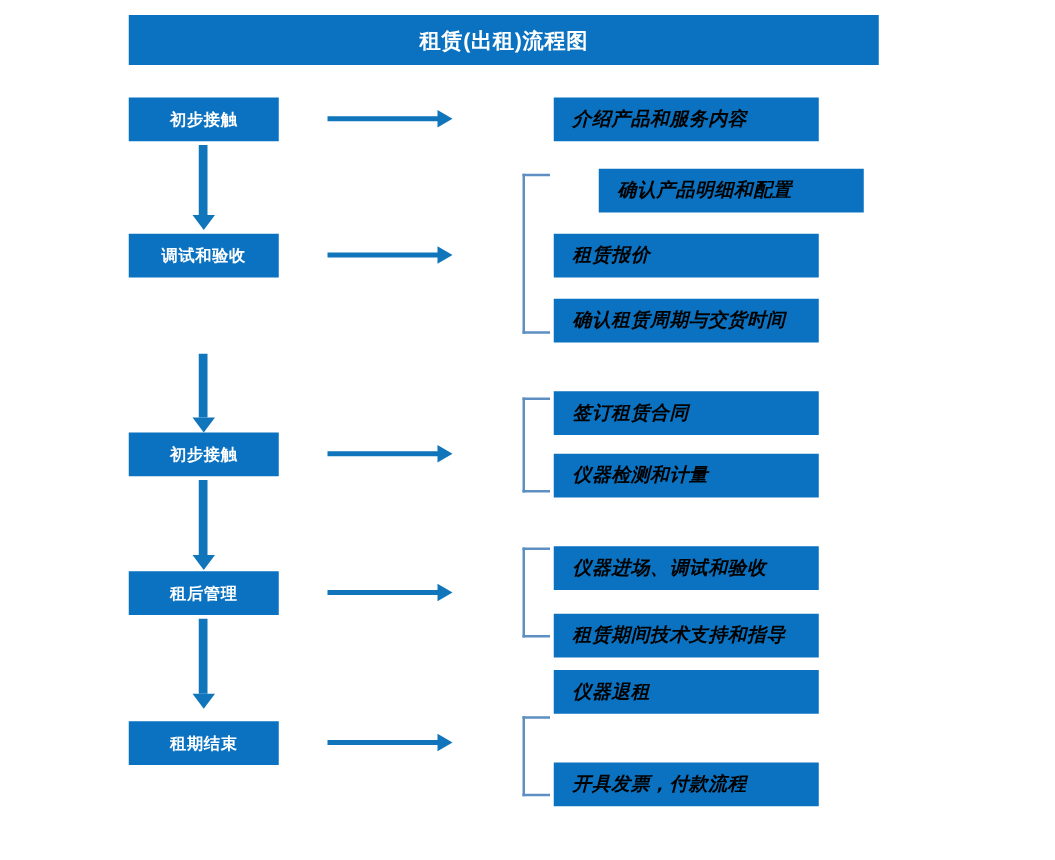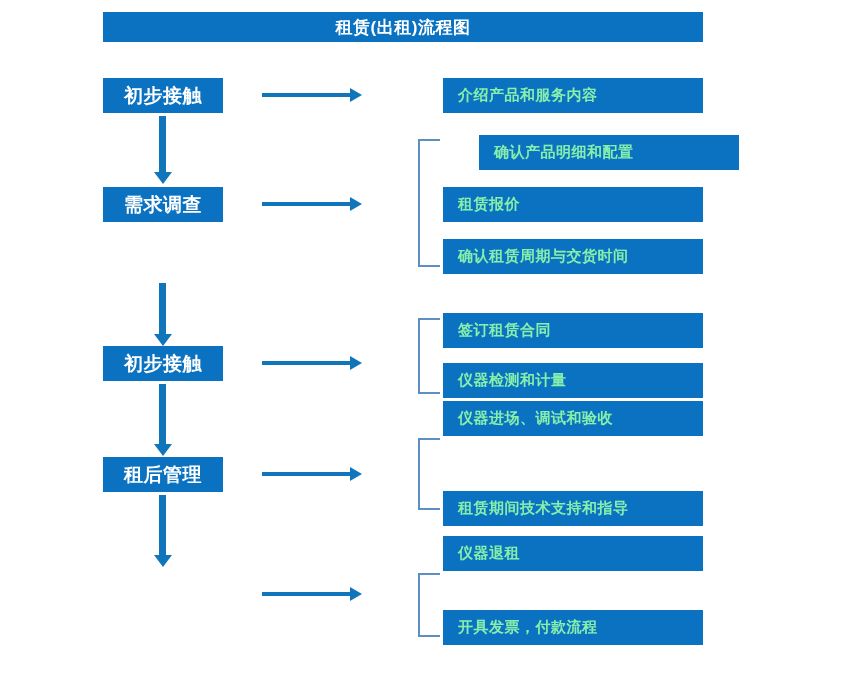--- a/index.html
+++ b/index.html
@@ -22,21 +22,21 @@
     width: 844px;
     height: 688px;
   }
 
   
   .title-bar {
     position: absolute;
     left: 103px;
     top: 12px;
     width: 600px;
-    height: 30px;
+    height: 40px;
     background: #0a72c0;
     color: #ffffff;
     display: flex;
     align-items: center;
     justify-content: center;
     font-size: 17px;
     font-weight: bold;
     letter-spacing: 0.5px;
   }
 
@@ -44,41 +44,42 @@
   .stage-box {
     position: absolute;
     left: 103px;
     width: 120px;
     height: 35px;
     background: #0a72c0;
     color: #ffffff;
     display: flex;
     align-items: center;
     justify-content: center;
-    font-size: 19px;
+    font-size: 13px;
     font-weight: bold;
     letter-spacing: 0.5px;
   }
 
   
   .detail-box {
     position: absolute;
     left: 443px;
-    width: 260px;
+    width: 212px;
     height: 35px;
     background: #0a72c0;
-    color: #86efac;
+    color: #000000;
     display: flex;
     align-items: center;
     justify-content: flex-start;
     padding-left: 15px;
     box-sizing: border-box;
     font-size: 15px;
     font-weight: bold;
     letter-spacing: 0.5px;
+    font-style: italic;
   }
 
   
   .h-arrow {
     position: absolute;
     left: 262px;
     width: 100px;
     height: 14px;
   }
   .h-arrow .shaft {
@@ -148,21 +149,21 @@
     <div class="head"></div>
   </div>
 
   <div class="detail-box" style="top:78px;">介绍产品和服务内容</div>
 
   <div class="v-arrow" style="left:154px; top:116px; height:68px;">
     <div class="shaft" style="height:56px;"></div>
     <div class="head"></div>
   </div>
 
-  <div class="stage-box" style="top:187px;">需求调查</div>
+  <div class="stage-box" style="top:187px;">调试和验收</div>
 
   <div class="h-arrow" style="top:197px;">
     <div class="shaft"></div>
     <div class="head"></div>
   </div>
 
   <div class="bracket" style="top:139px; height:128px;"></div>
 
   <div class="detail-box" style="top:135px;margin-left:36px;">确认产品明细和配置</div>
   <div class="detail-box" style="top:239px;">确认租赁周期与交货时间</div>
@@ -192,28 +193,29 @@
 
   <div class="stage-box" style="top:457px;">租后管理</div>
 
   <div class="h-arrow" style="top:467px;">
     <div class="shaft"></div>
     <div class="head"></div>
   </div>
 
   <div class="bracket" style="top:438px; height:72px;"></div>
 
-  <div class="detail-box" style="top:401px;">仪器进场、调试和验收</div>
+  <div class="detail-box" style="top:437px;">仪器进场、调试和验收</div>
   <div class="detail-box" style="top:491px;text-align:right;">租赁期间技术支持和指导</div>
 
   <div class="v-arrow" style="left:154px; top:495px; height:72px;">
     <div class="shaft" style="height:60px;"></div>
     <div class="head"></div>
   </div>
 
+  <div class="stage-box" style="top:577px;">租期结束</div>
 
   <div class="h-arrow" style="top:587px;">
     <div class="shaft"></div>
     <div class="head"></div>
   </div>
 
   <div class="bracket" style="top:573px; height:64px;"></div>
 
   <div class="detail-box" style="top:536px;">仪器退租</div>
   <div class="detail-box" style="top:610px;">开具发票，付款流程</div>

